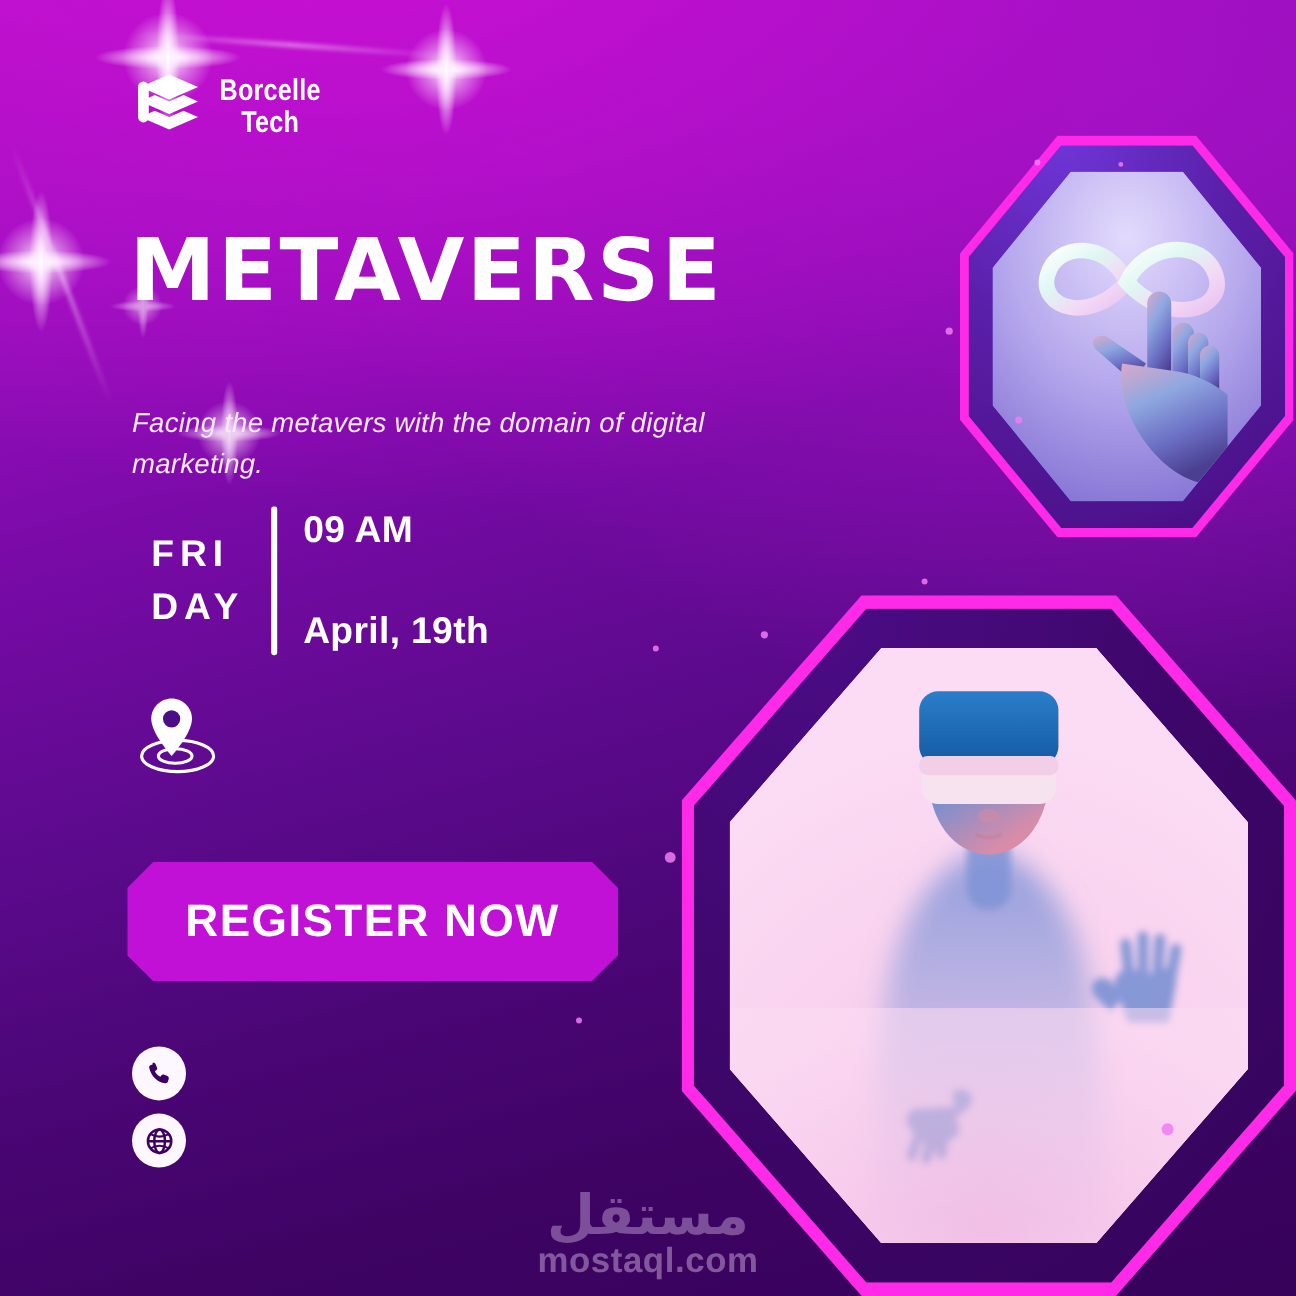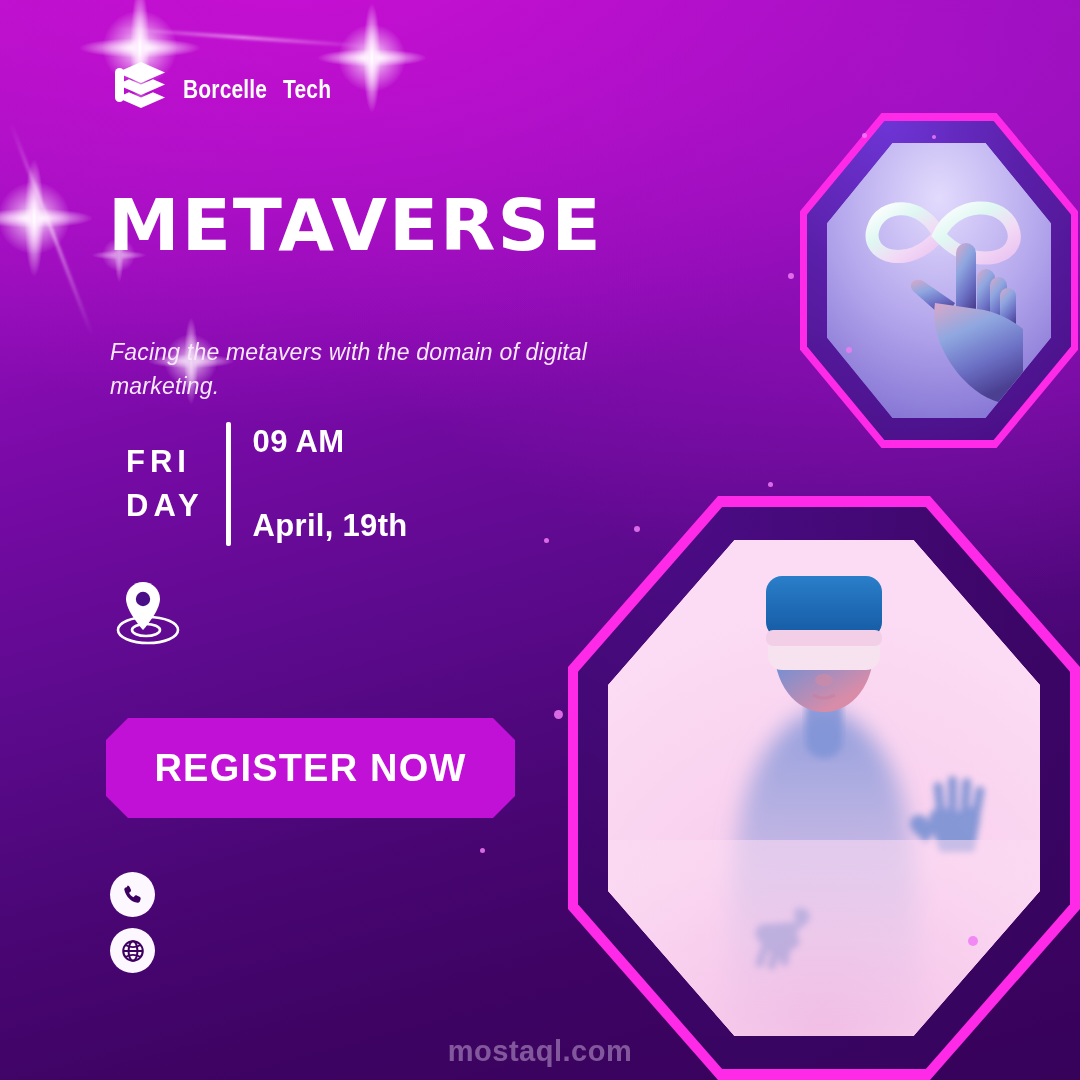--- a/index.html
+++ b/index.html
@@ -33,21 +33,21 @@
   .star .glow{position:absolute;left:50%;top:50%;width:62%;height:62%;transform:translate(-50%,-50%);border-radius:50%;background:radial-gradient(circle,rgba(255,255,255,.95) 0%,rgba(255,225,255,.45) 38%,rgba(255,200,255,0) 72%);}
   .s1{left:80px;top:-12px;width:120px;height:120px;}
   .s2{left:318px;top:4px;width:108px;height:108px;}
   .s3{left:-24px;top:160px;width:116px;height:116px;}
   .s4{left:148px;top:318px;width:86px;height:86px;opacity:.85;}
   .s5{left:92px;top:228px;width:54px;height:54px;opacity:.6;}
 
   
   .brand{position:absolute;left:113px;top:60px;display:flex;align-items:center;gap:14px;}
   .brand-mark{width:56px;height:58px;}
-  .brand-text{display:flex;line-height:1.08;text-align:center;}
+  .brand-text{display:flex;flex-direction:column;line-height:1.08;text-align:center;}
   .brand-text span{
     color:#ffffff;font-weight:700;font-size:25px;letter-spacing:.2px;
     font-family:"Liberation Sans", sans-serif;transform:scaleX(.84);transform-origin:left center;
   }
 
   
   .title{
     position:absolute;left:108px;top:126px;width:700px;
     color:#fff;font-weight:700;
     font-family:"DejaVu Sans", sans-serif;
@@ -350,16 +350,17 @@
     </div>
     <div class="dot" style="left:-14px;top:214px;width:9px;height:9px;"></div>
     <div class="dot" style="left:66px;top:30px;width:6px;height:6px;"></div>
     <div class="dot" style="left:-24px;top:42px;width:5px;height:5px;"></div>
     <div class="dot" style="left:-88px;top:352px;width:5px;height:5px;"></div>
     <div class="dot" style="left:400px;top:440px;width:10px;height:10px;"></div>
     <div class="dot" style="left:200px;top:-14px;width:5px;height:5px;"></div>
   </div>
 
   <div class="watermark">
+    <div class="wm-ar">مستقل</div>
     <div class="wm-en">mostaql.com</div>
   </div>
 
 </div>
 
 </body></html>

